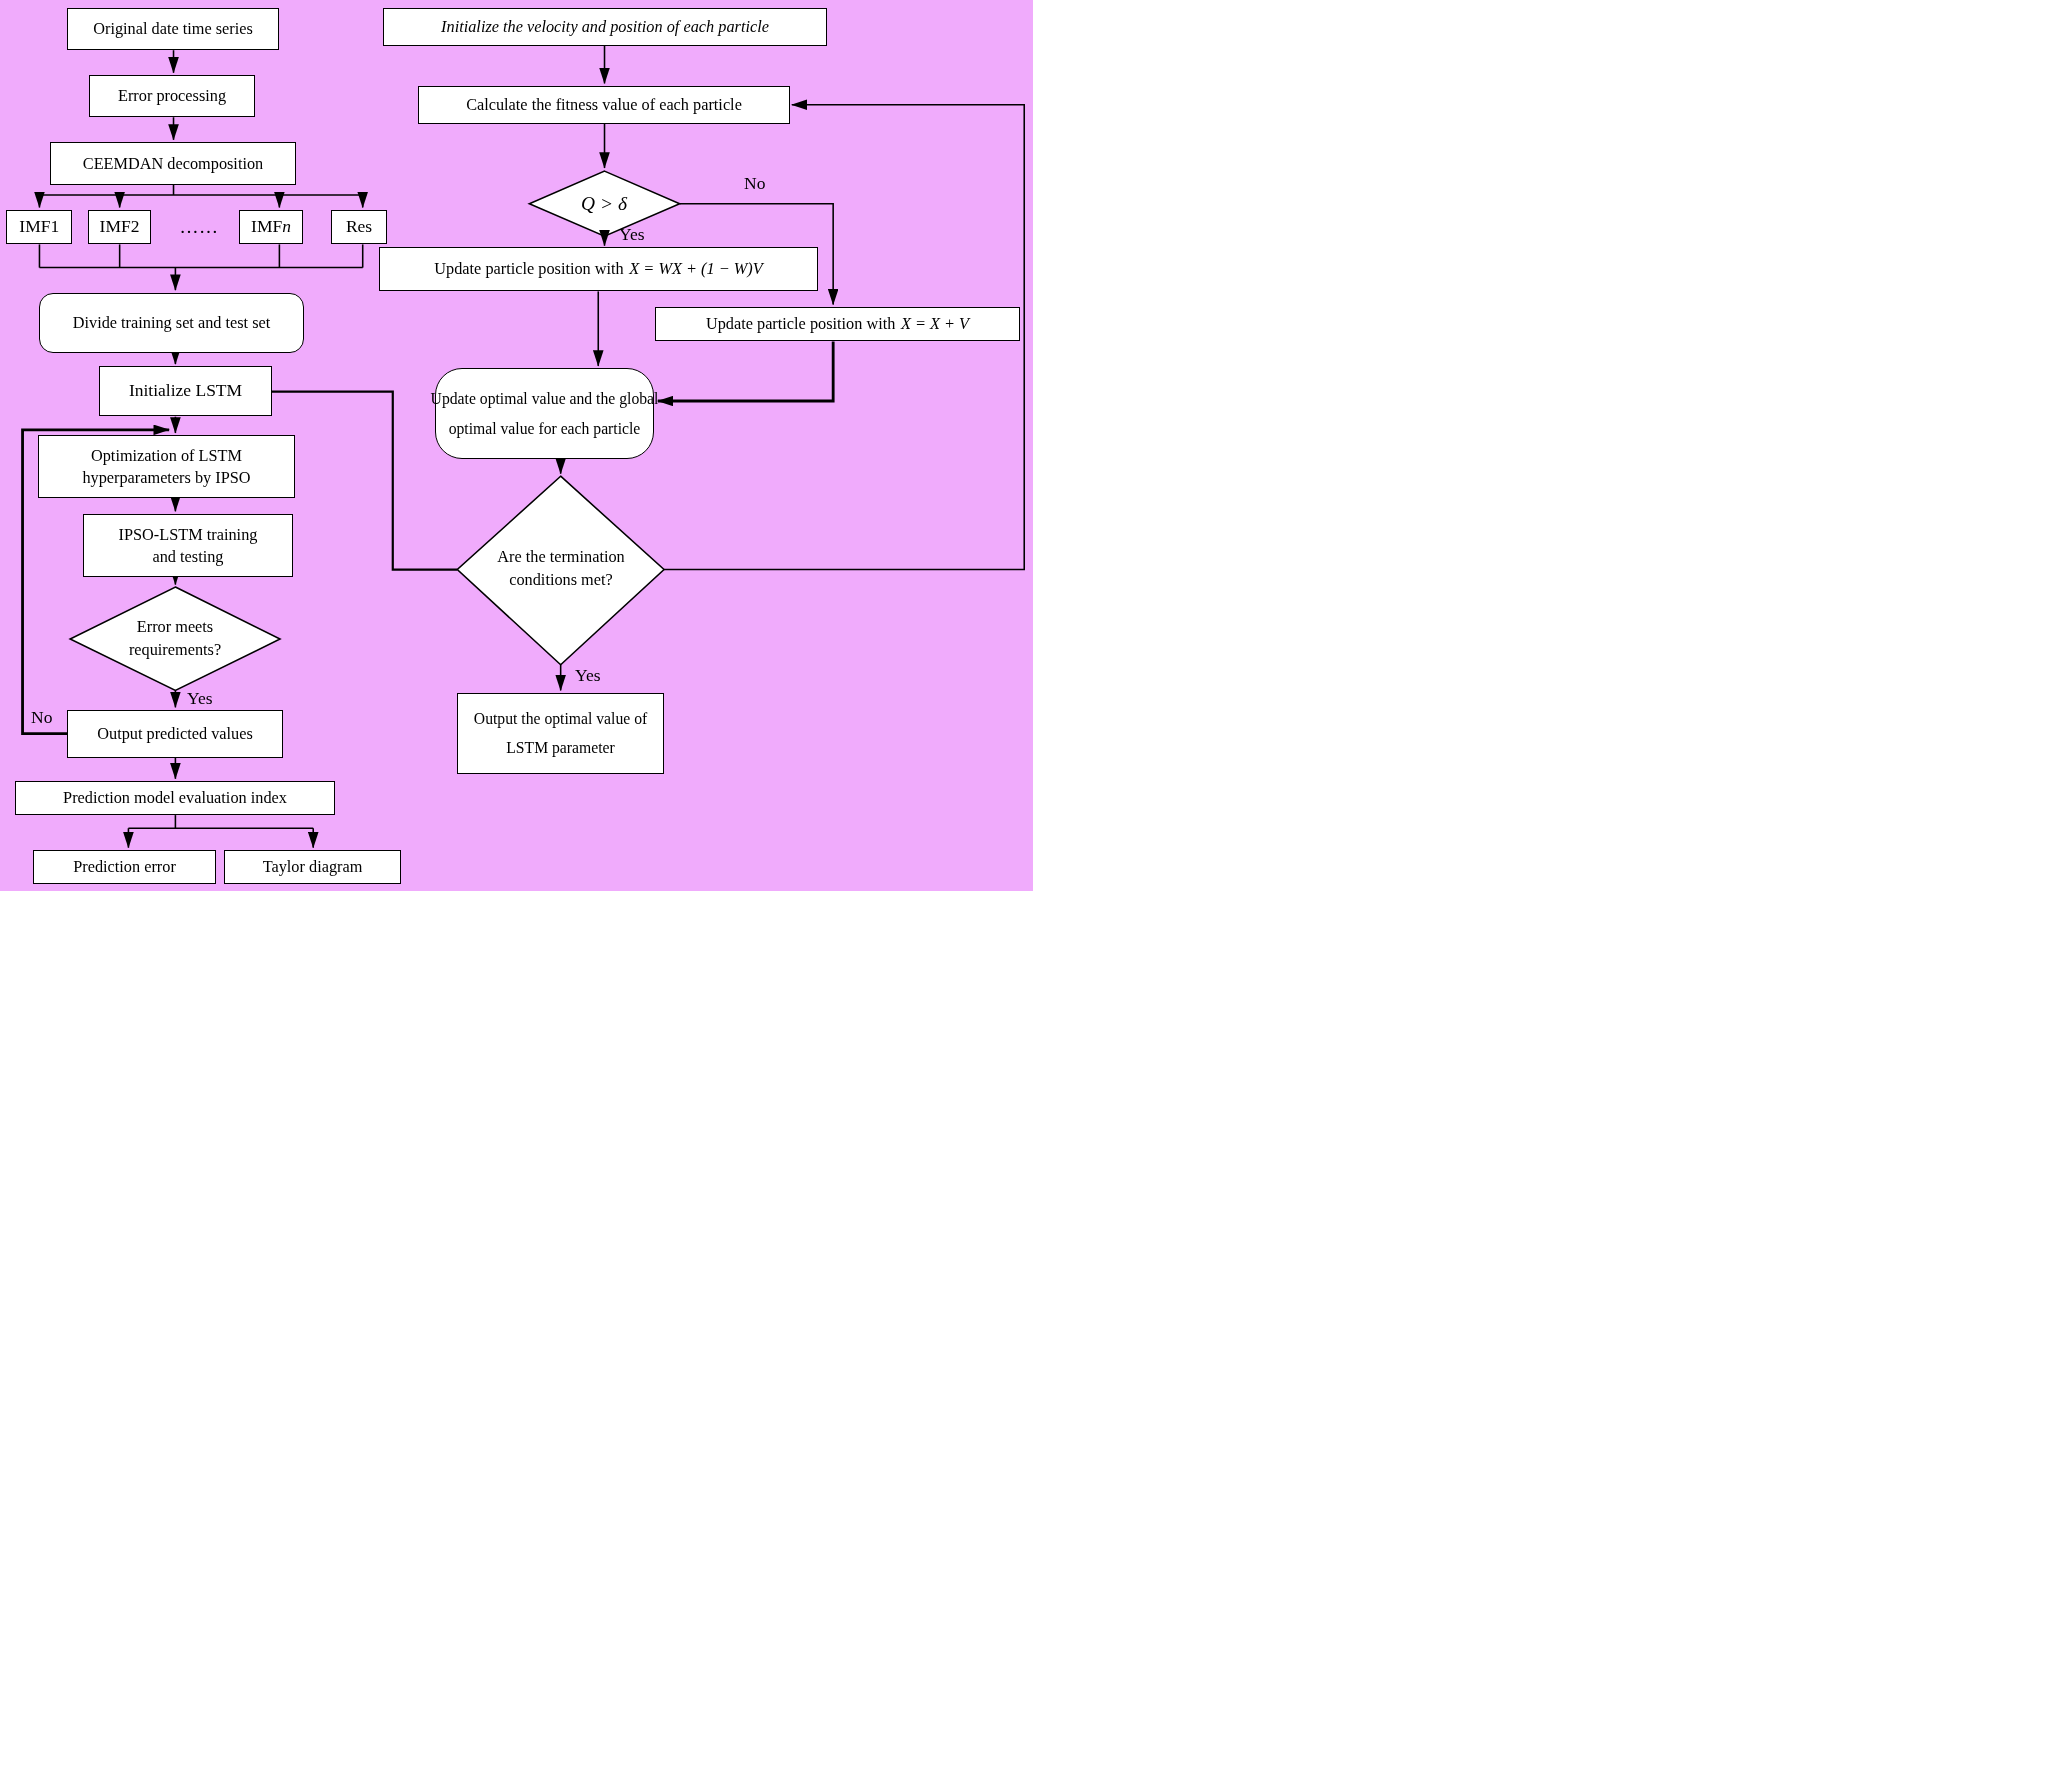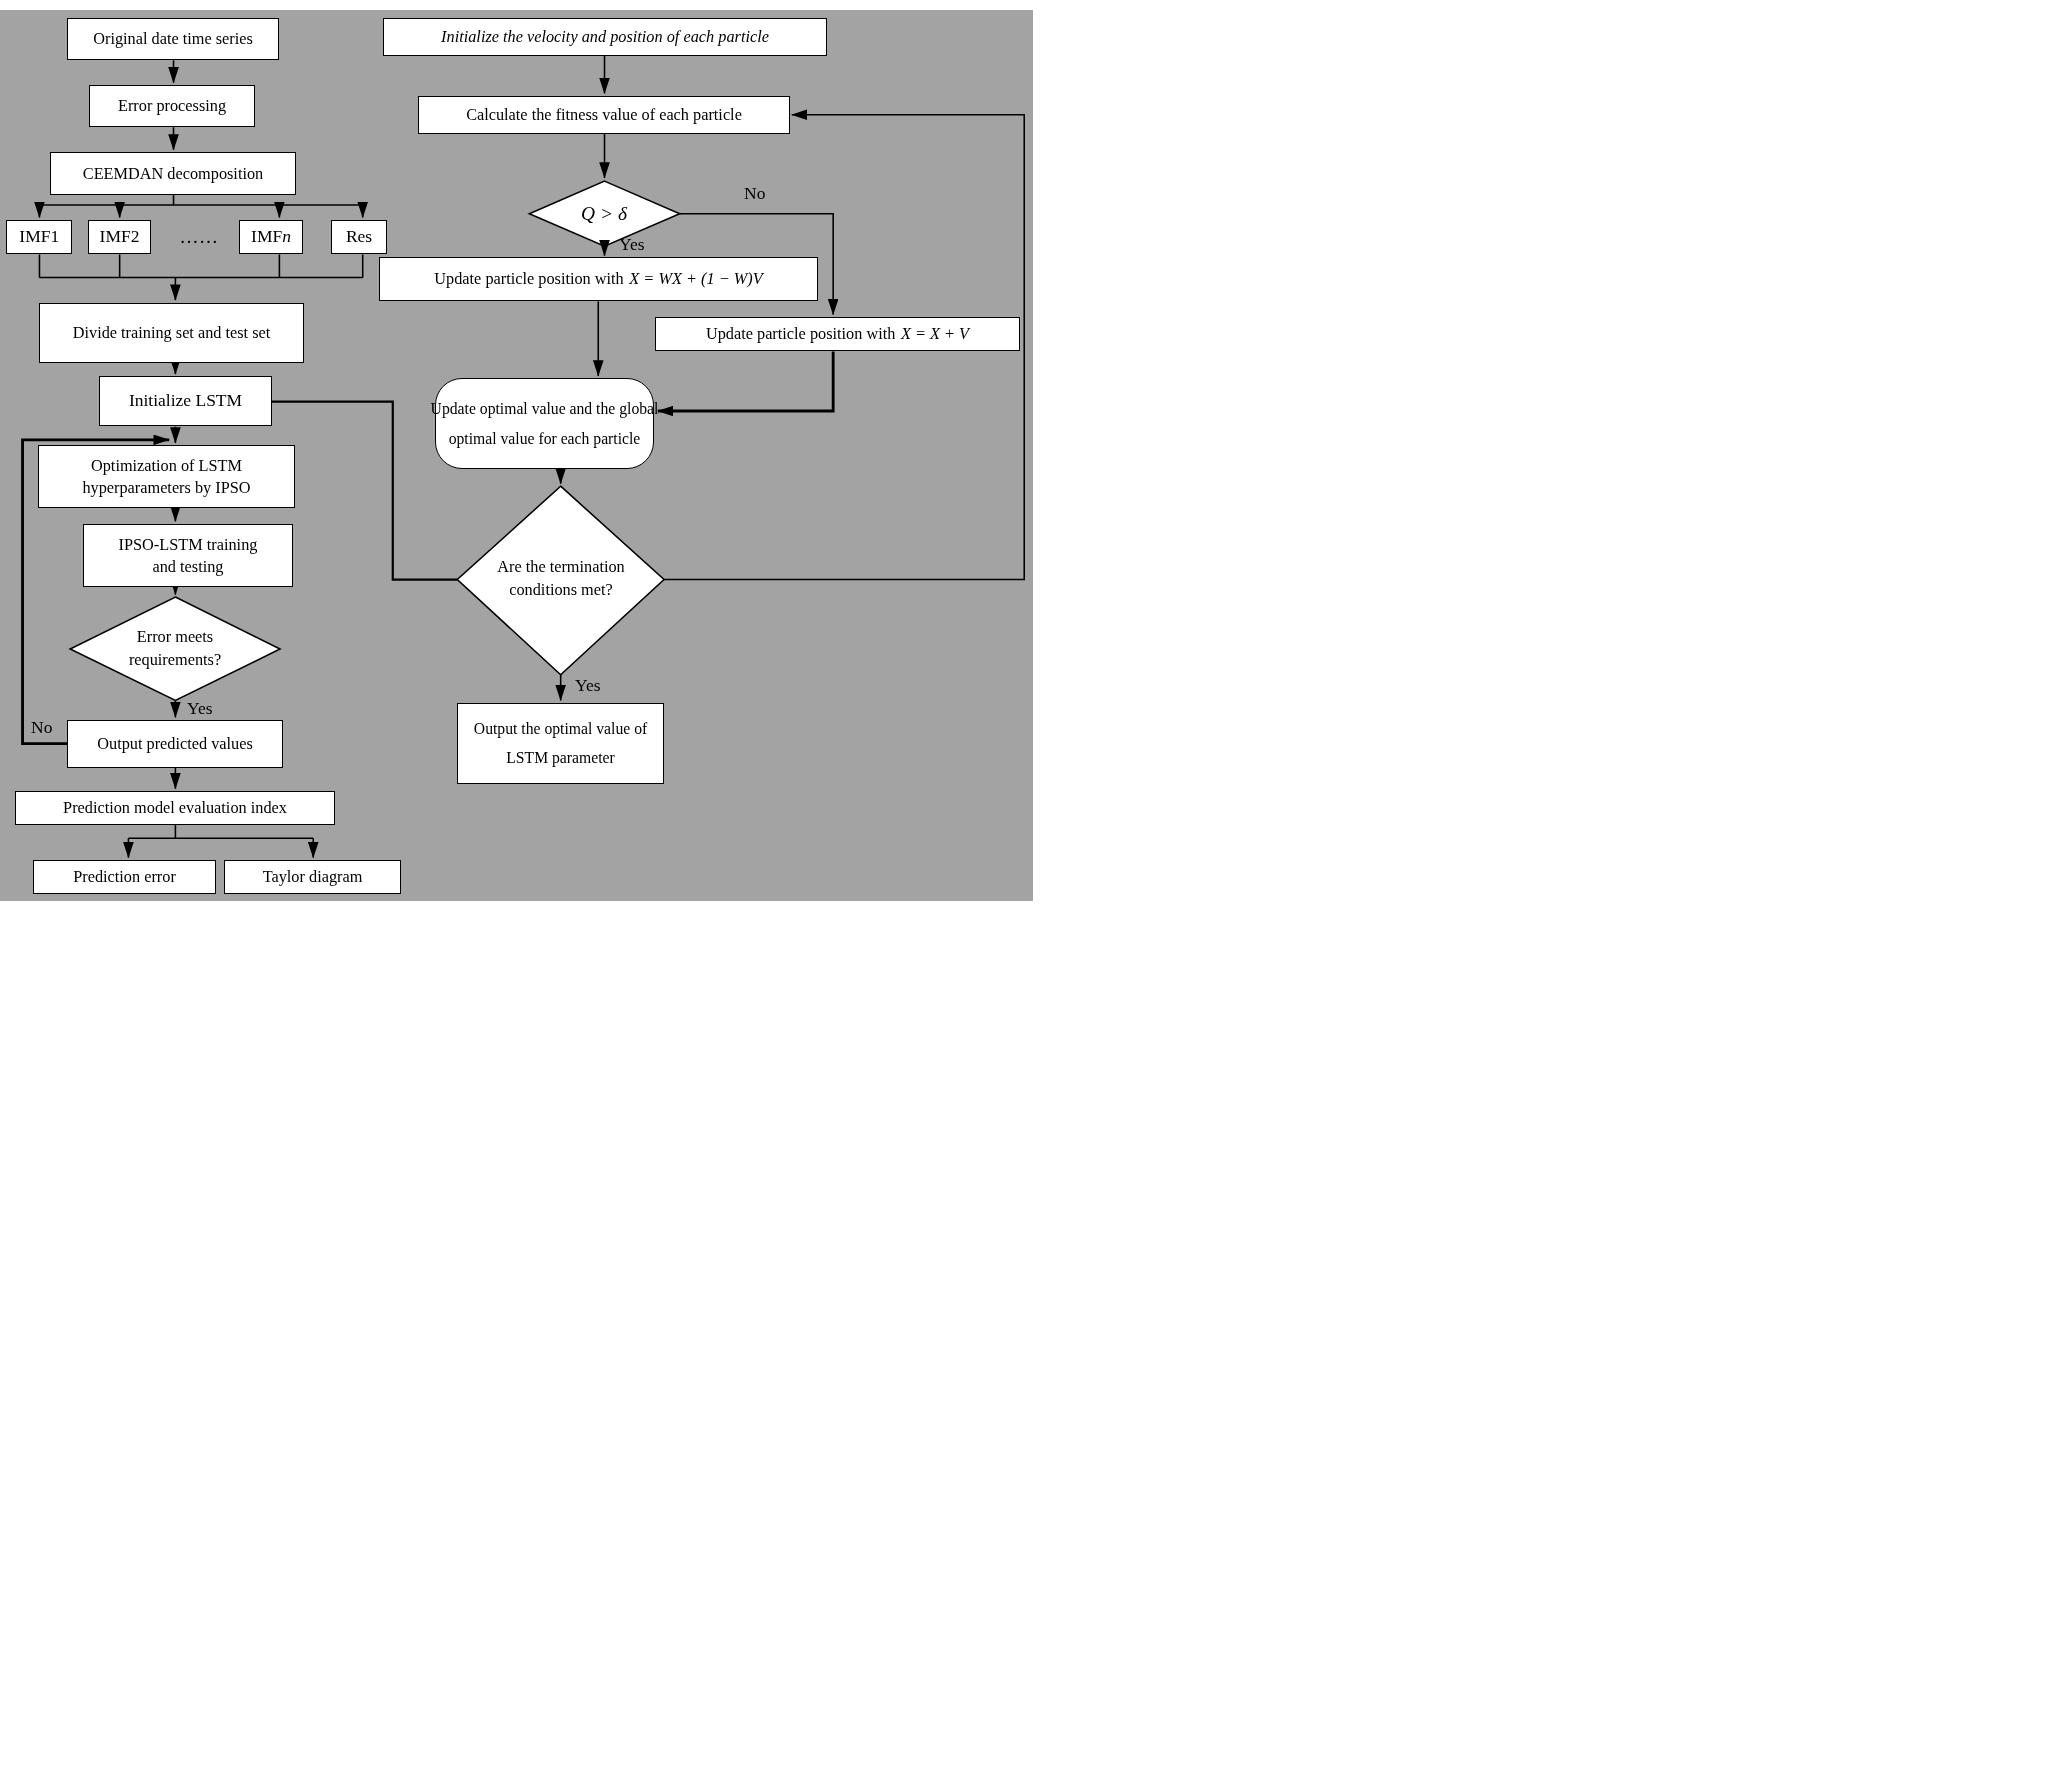--- a/index.html
+++ b/index.html
@@ -1,18 +1,18 @@
 <!DOCTYPE html>
 <html style="font-size:10px"><head>
 <meta charset="utf-8">
 <style>
   html,body{margin:0;padding:0;background:#ffffff;}
   .canvas{
-    position:relative;width:1033px;height:891px;background:#a3a3a3;
-    font-family:"Liberation Serif","DejaVu Serif",serif;color:#000;overflow:hidden;margin-top:10px;
+    position:relative;width:1033px;height:891px;background:#f0abfc;
+    font-family:"Liberation Serif","DejaVu Serif",serif;color:#000;overflow:hidden;
   }
   .wires{position:absolute;left:0;top:0;}
   .ln{fill:none;stroke:#000;stroke-width:2.5;stroke-linejoin:miter;}
   .ln.bold{stroke-width:4.5;}
   .ln.semi{stroke-width:3.5;}
   .dmd{fill:#fff;stroke:#000;stroke-width:2.5;}
   .box{
     position:absolute;border:1.6px solid #000;background:#fff;box-sizing:border-box;
     display:flex;flex-direction:column;align-items:center;justify-content:center;
     text-align:center;font-size:16.3px;line-height:1.35;white-space:nowrap;
@@ -109,21 +109,21 @@
   </div>
 
   <div class="box" style="left:239px;top:210px;width:64px;height:34px;font-size:17.5px;">
     <span><span>IMF</span><i>n</i></span>
   </div>
 
   <div class="box" style="left:331px;top:210px;width:56px;height:34px;font-size:17.5px;">
     <span>Res</span>
   </div>
 
-  <div class="box" style="left:39px;top:293px;width:265px;height:60px;">
+  <div class="box" style="left:39px;top:293px;width:265px;height:60px;border-radius:14px;">
     <span>Divide training set and test set</span>
   </div>
 
   <div class="box" style="left:99px;top:366px;width:173px;height:50px;font-size:17.5px;">
     <span>Initialize LSTM</span>
   </div>
 
   <div class="box" style="left:38px;top:435px;width:257px;height:63px;">
     <div>Optimization of LSTM</div>
     <div>hyperparameters by IPSO</div>

